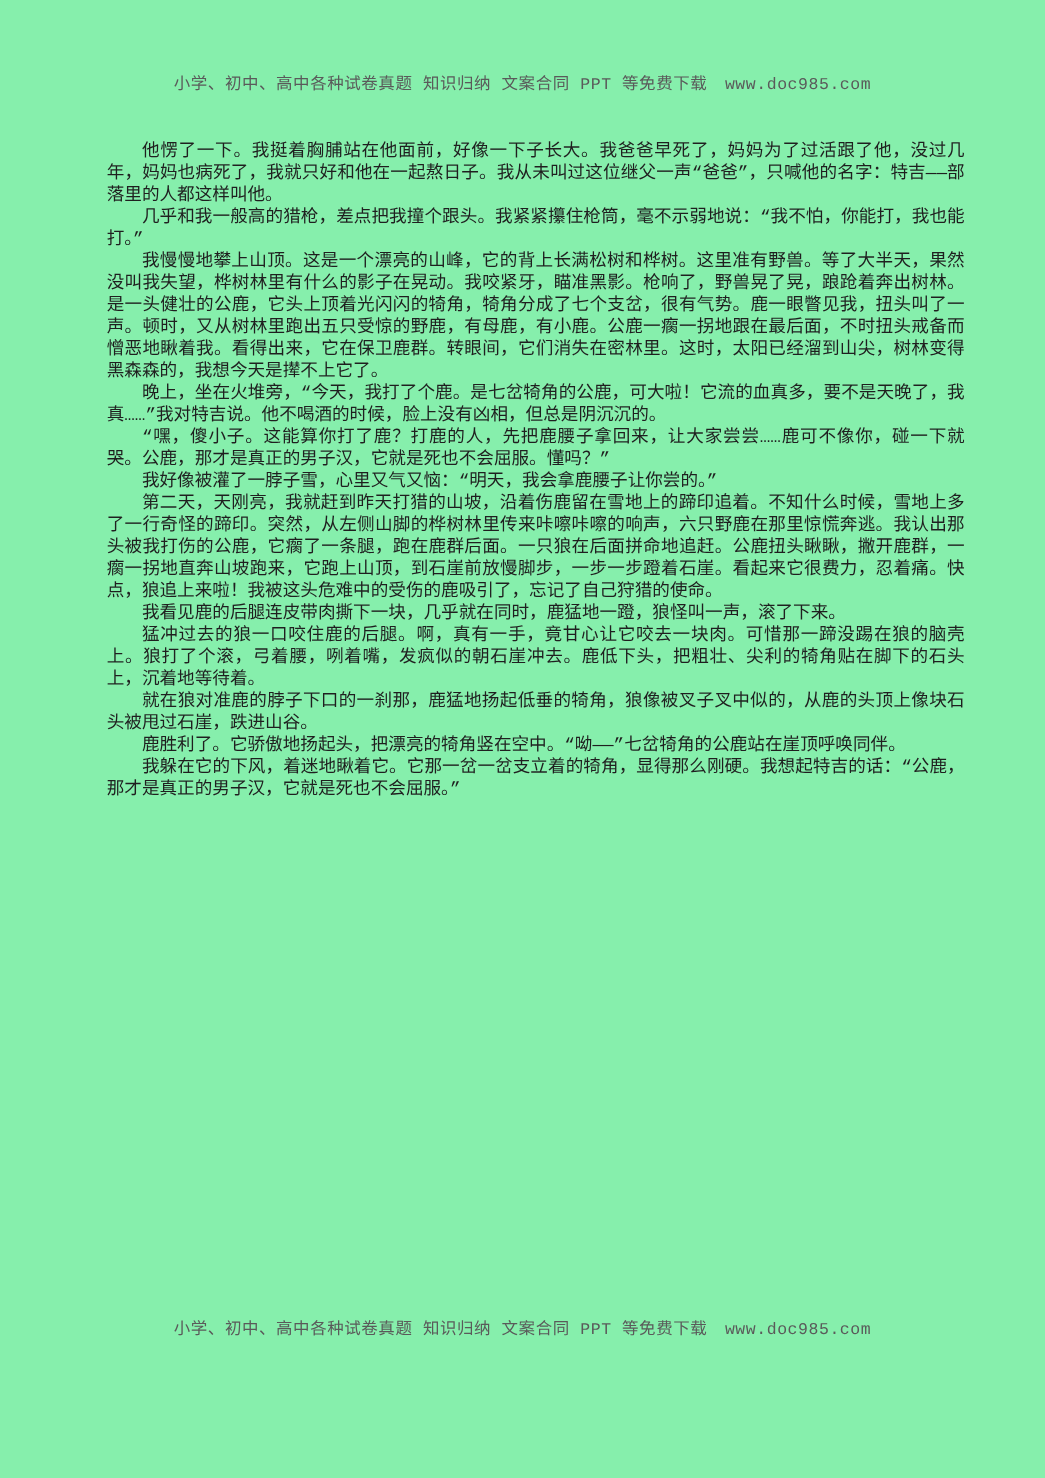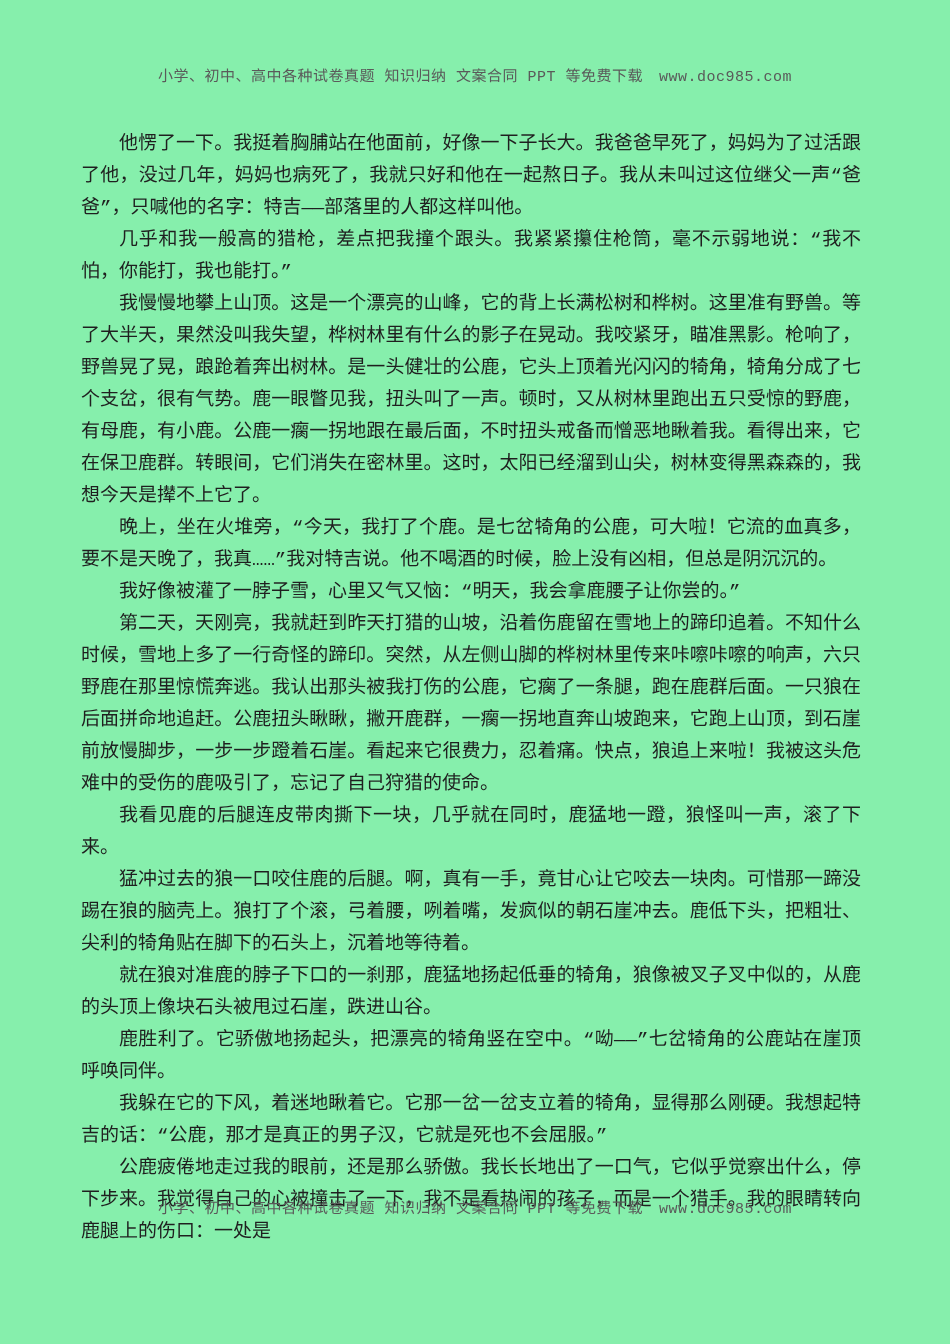--- a/index.html
+++ b/index.html
@@ -28,24 +28,24 @@
   }
   .page-header { top: 64px; }
   .page-footer { top: 1196px; }
   .watermark-url {
     margin-left: 16px;
     color: #5a5a5a;
   }
   .doc-body {
     position: absolute;
     top: 128px;
-    left: 81px;
+    left: 97px;
     width: 780px;
-    font-size: 19px;
-    line-height: 32px;
+    font-size: 16px;
+    line-height: 20px;
     color: #1f1f1f;
     text-align: justify;
   }
   .doc-body p {
     margin: 0;
     padding: 0;
     text-indent: 2em;
     word-break: break-all;
   }
 </style>
@@ -56,27 +56,27 @@
 
   <div class="page-header">
     <span>小学、初中、高中各种试卷真题 知识归纳 文案合同 PPT 等免费下载</span><span class="watermark-url">www.doc985.com</span>
   </div>
 
   <div class="doc-body" id="paragraphs">
       <p>他愣了一下。我挺着胸脯站在他面前，好像一下子长大。我爸爸早死了，妈妈为了过活跟了他，没过几年，妈妈也病死了，我就只好和他在一起熬日子。我从未叫过这位继父一声“爸爸”，只喊他的名字：特吉——部落里的人都这样叫他。</p>
       <p>几乎和我一般高的猎枪，差点把我撞个跟头。我紧紧攥住枪筒，毫不示弱地说：“我不怕，你能打，我也能打。”</p>
       <p>我慢慢地攀上山顶。这是一个漂亮的山峰，它的背上长满松树和桦树。这里准有野兽。等了大半天，果然没叫我失望，桦树林里有什么的影子在晃动。我咬紧牙，瞄准黑影。枪响了，野兽晃了晃，踉跄着奔出树林。是一头健壮的公鹿，它头上顶着光闪闪的犄角，犄角分成了七个支岔，很有气势。鹿一眼瞥见我，扭头叫了一声。顿时，又从树林里跑出五只受惊的野鹿，有母鹿，有小鹿。公鹿一瘸一拐地跟在最后面，不时扭头戒备而憎恶地瞅着我。看得出来，它在保卫鹿群。转眼间，它们消失在密林里。这时，太阳已经溜到山尖，树林变得黑森森的，我想今天是撵不上它了。</p>
       <p>晚上，坐在火堆旁，“今天，我打了个鹿。是七岔犄角的公鹿，可大啦！它流的血真多，要不是天晚了，我真……”我对特吉说。他不喝酒的时候，脸上没有凶相，但总是阴沉沉的。</p>
+      <p>“嘿，傻小子。这能算你打了鹿？打鹿的人，先把鹿腰子拿回来，让大家尝尝……鹿可不像你，碰一下就哭。公鹿，那才是真正的男子汉，它就是死也不会屈服。懂吗？”</p>
       <p>我好像被灌了一脖子雪，心里又气又恼：“明天，我会拿鹿腰子让你尝的。”</p>
       <p>第二天，天刚亮，我就赶到昨天打猎的山坡，沿着伤鹿留在雪地上的蹄印追着。不知什么时候，雪地上多了一行奇怪的蹄印。突然，从左侧山脚的桦树林里传来咔嚓咔嚓的响声，六只野鹿在那里惊慌奔逃。我认出那头被我打伤的公鹿，它瘸了一条腿，跑在鹿群后面。一只狼在后面拼命地追赶。公鹿扭头瞅瞅，撇开鹿群，一瘸一拐地直奔山坡跑来，它跑上山顶，到石崖前放慢脚步，一步一步蹬着石崖。看起来它很费力，忍着痛。快点，狼追上来啦！我被这头危难中的受伤的鹿吸引了，忘记了自己狩猎的使命。</p>
       <p>我看见鹿的后腿连皮带肉撕下一块，几乎就在同时，鹿猛地一蹬，狼怪叫一声，滚了下来。</p>
       <p>猛冲过去的狼一口咬住鹿的后腿。啊，真有一手，竟甘心让它咬去一块肉。可惜那一蹄没踢在狼的脑壳上。狼打了个滚，弓着腰，咧着嘴，发疯似的朝石崖冲去。鹿低下头，把粗壮、尖利的犄角贴在脚下的石头上，沉着地等待着。</p>
       <p>就在狼对准鹿的脖子下口的一刹那，鹿猛地扬起低垂的犄角，狼像被叉子叉中似的，从鹿的头顶上像块石头被甩过石崖，跌进山谷。</p>
       <p>鹿胜利了。它骄傲地扬起头，把漂亮的犄角竖在空中。“呦——”七岔犄角的公鹿站在崖顶呼唤同伴。</p>
       <p>我躲在它的下风，着迷地瞅着它。它那一岔一岔支立着的犄角，显得那么刚硬。我想起特吉的话：“公鹿，那才是真正的男子汉，它就是死也不会屈服。”</p>
-      <p>公鹿疲倦地走过我的眼前，还是那么骄傲。我长长地出了一口气，它似乎觉察出什么，停下步来。我觉得自己的心被撞击了一下，我不是看热闹的孩子，而是一个猎手。我的眼睛转向鹿腿上的伤口：一处是</p>
     </div>
 
   <div class="page-footer">
     <span>小学、初中、高中各种试卷真题 知识归纳 文案合同 PPT 等免费下载</span><span class="watermark-url">www.doc985.com</span>
   </div>
 
 </div>
 
 </body></html>

